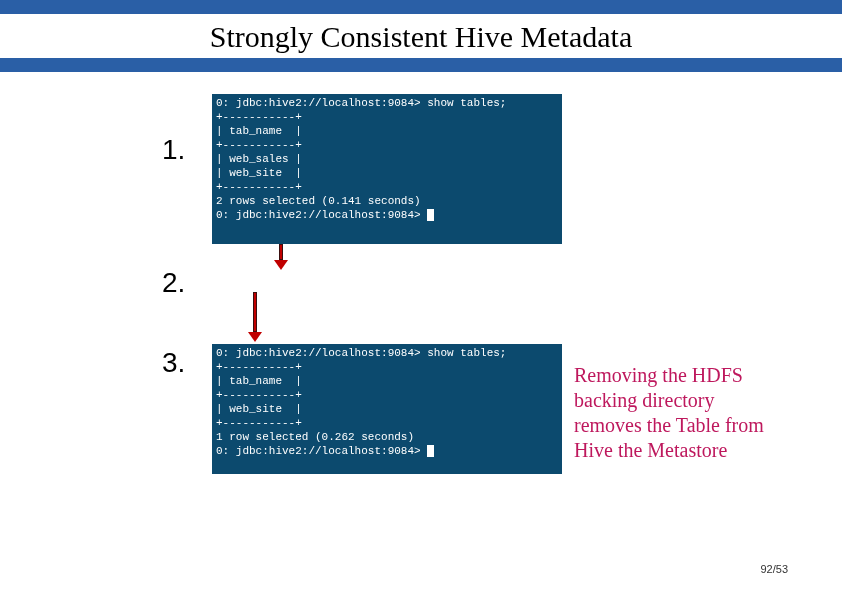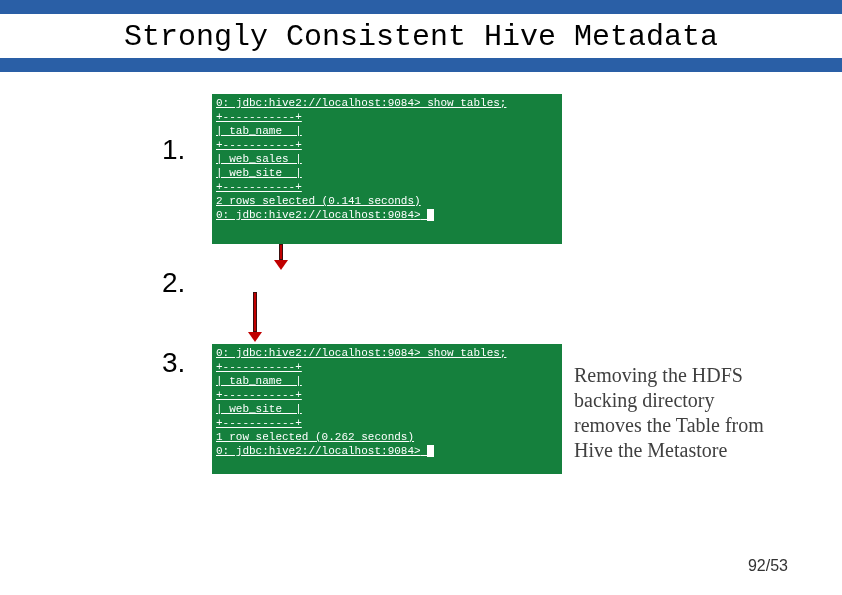--- a/index.html
+++ b/index.html
@@ -18,47 +18,46 @@
     align-items: center;
     justify-content: center;
   }
   .title-bar .title {
     background: #fff;
     width: 100%;
     text-align: center;
     font-size: 30px;
     color: #000;
     padding: 6px 0 4px 0;
-    font-family: Liberation Mono, monospace;
+    font-family: Liberation Serif, serif;
   }
   .content {
     position: relative;
     width: 100%;
     height: calc(595px - 72px);
   }
   .step-num {
     position: absolute;
     font-size: 28px;
     color: #000;
     font-family: Verdana, Geneva, sans-serif;
   }
   .num1 { left: 162px; top: 62px; }
   .num2 { left: 162px; top: 195px; }
   .num3 { left: 162px; top: 275px; }
 
   .terminal {
     position: absolute;
-    background: #15803d;
+    background: #0c4a6e;
     color: #fff;
     font-family: "Courier New", monospace;
     font-size: 11px;
     line-height: 14px;
     padding: 2px 4px;
     white-space: pre;
-    text-decoration: underline;
   }
   .term1 { left: 212px; top: 22px; width: 350px; height: 150px; }
   .term2 { left: 212px; top: 196px; width: 354px; height: 22px; padding: 3px 4px; }
   .term3 { left: 212px; top: 272px; width: 350px; height: 130px; }
 
   .prompt-green { color: #8ae234; }
   .cursor-box {
     display: inline-block;
     width: 7px; height: 12px;
     background: #fff;
@@ -88,29 +87,29 @@
   .arrow2 { left: 248px; top: 220px; }
   .arrow2 .shaft { height: 40px; }
 
   .caption {
     position: absolute;
     left: 574px;
     top: 291px;
     width: 210px;
     font-family: "Times New Roman", Times, serif;
     font-size: 20px;
-    color: #404040;
+    color: #be185d;
     line-height: 1.25;
   }
 
   .page-number {
     position: absolute;
     right: 54px;
     bottom: 20px;
-    font-size: 16px;
+    font-size: 11px;
     color: #333;
     font-family: Verdana, Geneva, sans-serif;
   }
 </style>
 </head>
 <body>
 
 <div class="title-bar">
   <div class="title">Strongly Consistent Hive Metadata</div>
 </div>

